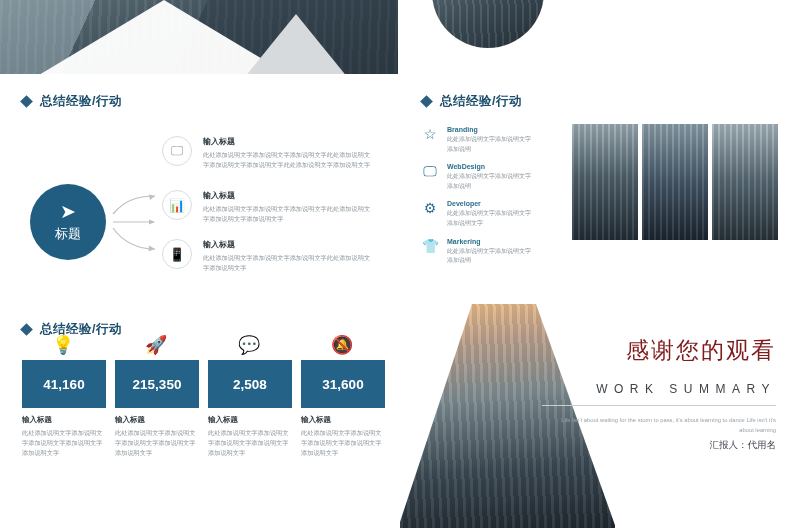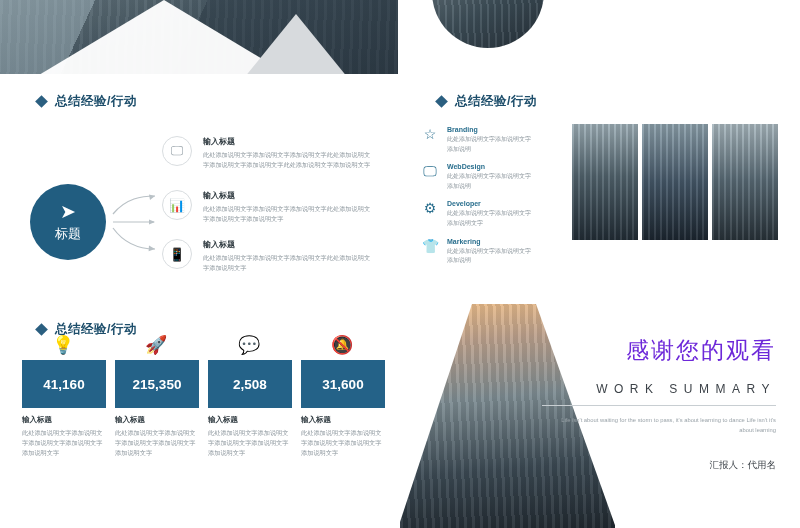--- a/index.html
+++ b/index.html
@@ -17,21 +17,20 @@
     background: #ffffff;
   }
   .vgap { background: #ffffff; }
   .hgap { background: #ffffff; grid-column: 1 / -1; }
   .slide { position: relative; overflow: hidden; background: #fff; }
 
   
   .sl-head {
     display: flex; align-items: center; gap: 9px;
     padding: 17px 0 0 22px;
-    margin-left: 15px;
   }
   .diamond {
     width: 9px; height: 9px; background: #2b5f80;
     transform: rotate(45deg);
     flex: none;
   }
   .sl-title {
     font-size: 12.5px; color: #1d4e6b; font-weight: bold;
     letter-spacing: .5px;
   }
@@ -148,25 +147,25 @@
     border-right: 74px solid transparent;
   }
   .tri-mask-r {
     position: absolute; left: 136px; top: 0;
     width: 0; height: 0;
     border-top: 224px solid #ffffff;
     border-left: 80px solid transparent;
   }
   .thanks-text { position: absolute; right: 24px; top: 24px; text-align: right; }
   .ty-year { font-size: 25px; color: #3d4349; letter-spacing: 1px; font-weight: bold; }
-  .ty-main { font-size: 23px; color: #6d28d9; margin-top: 7px; letter-spacing: 2px; }
+  .ty-main { font-size: 23px; color: #7f1d1d; margin-top: 7px; letter-spacing: 2px; }
   .ty-sub { font-size: 12px; color: #3d4349; letter-spacing: 6.5px; margin-top: 16px; }
   .ty-rule { height: 1px; background: #c8ced2; margin: 9px 0 9px auto; width: 234px; }
   .ty-en { font-size: 5.8px; color: #9aa3a9; line-height: 1.75; width: 226px; margin-left: auto; }
-  .ty-by { font-size: 9.5px; color: #3d4349; margin-top: 24px; text-align: right; }
+  .ty-by { font-size: 9.5px; color: #3d4349; margin-top: 4px; text-align: right; }
 </style>
 </head>
 <body>
 
 <div class="grid">
 
   <div class="slide photo-top-left">
     <div class="tri-white-big"></div>
     <div class="tri-grey-small"></div>
   </div>

